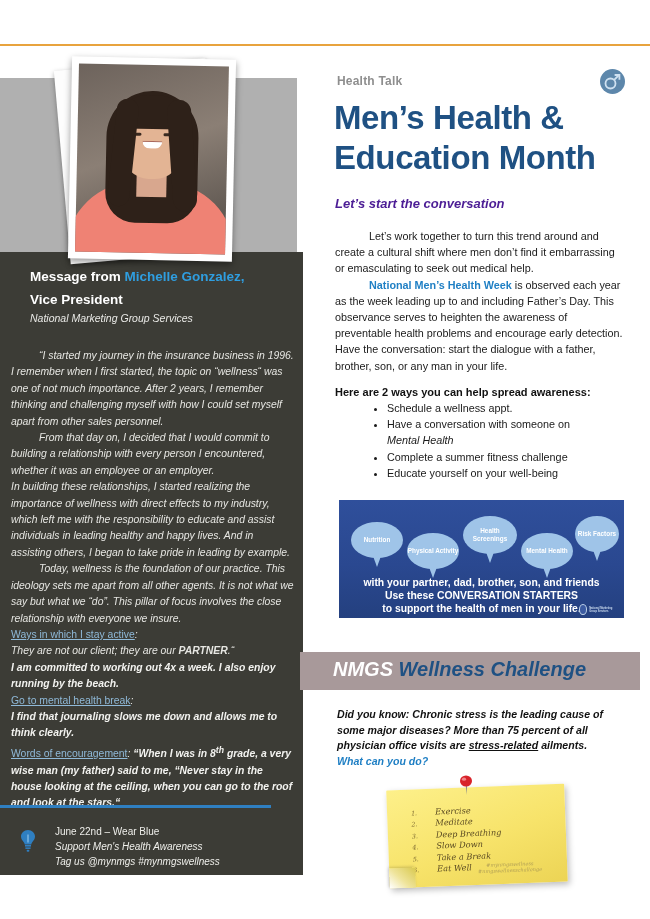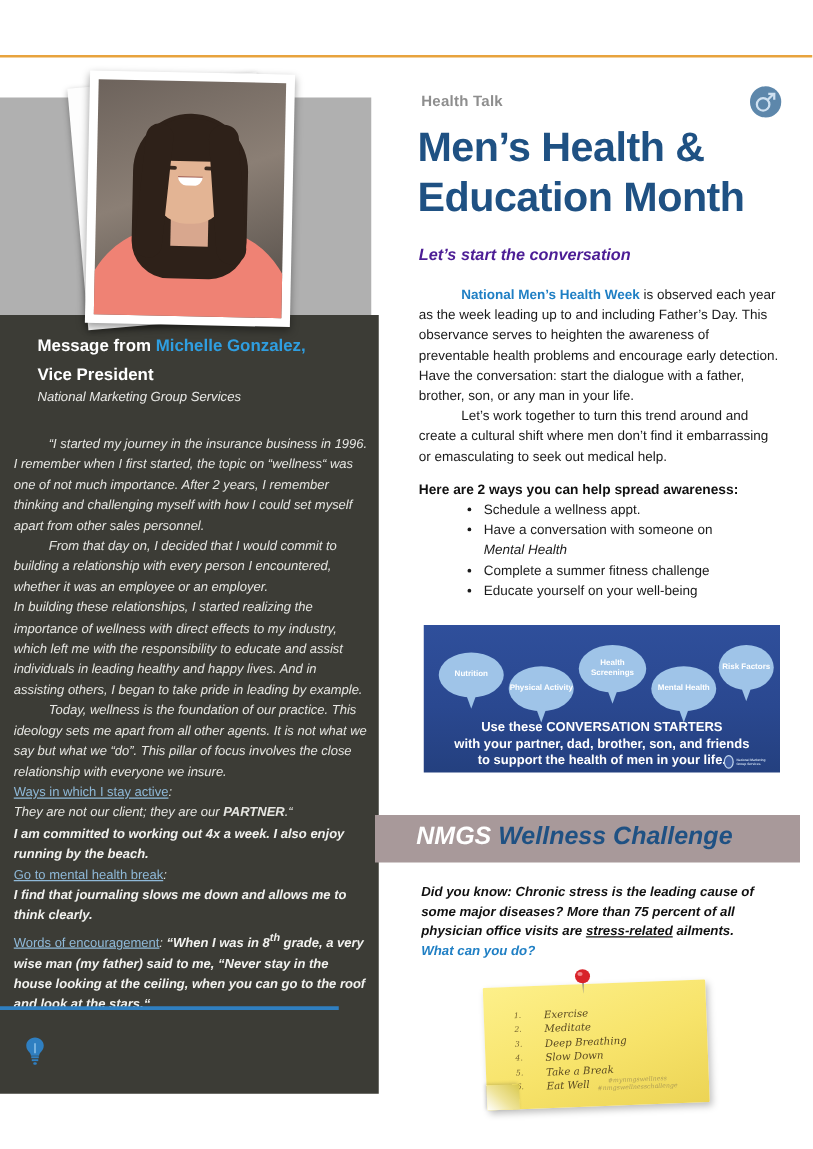--- a/index.html
+++ b/index.html
@@ -316,56 +316,61 @@
   <div class="bulb">
     <svg viewBox="0 0 20 26" width="20" height="26">
       <path d="M10 2c-4 0-7 3-7 6.6 0 2.6 1.5 4 2.6 5.4.7.9 1 1.6 1.1 2.6h6.6c.1-1 .4-1.7 1.1-2.6C15.5 12.6 17 11.2 17 8.6 17 5 14 2 10 2z" fill="#2f7fc1"></path>
       <rect x="7" y="17" width="6" height="1.6" fill="#2f7fc1"></rect>
       <rect x="7.4" y="19.4" width="5.2" height="1.5" fill="#2f7fc1"></rect>
       <rect x="8.6" y="21.8" width="2.8" height="2" rx="1" fill="#2f7fc1"></rect>
       <path d="M10 6.5v8" stroke="#8fc3ea" stroke-width="1.2"></path>
     </svg>
   </div>
 
+  <div class="foot-note">
+    <div class="l1">June 22nd – Wear Blue</div>
+    <div class="l2">Support Men's Health Awareness</div>
+    <div class="l3">Tag us @mynmgs #mynmgswellness</div>
+  </div>
 
   <div class="kicker">Health Talk</div>
 
   <div class="mars-badge">
     <svg viewBox="0 0 25 25" width="25" height="25">
       <circle cx="10.5" cy="14.5" r="5" fill="none" stroke="#cfe1f1" stroke-width="1.8"></circle>
       <line x1="14.2" y1="10.8" x2="19" y2="6" stroke="#cfe1f1" stroke-width="1.8"></line>
       <polyline points="14.6,6 19.4,6 19.4,10.8" fill="none" stroke="#cfe1f1" stroke-width="1.8"></polyline>
     </svg>
   </div>
 
   <div class="headline">Men’s Health &amp; Education Month</div>
   <div class="subhead">Let’s start the conversation</div>
 
   <div class="body-copy">
+    <p class="indent">Let’s work together to turn this trend around and create a cultural shift where men don’t find it embarrassing or emasculating to seek out medical help.</p>
     <p class="indent"><span class="hl">National Men’s Health Week</span><span> is observed each year as the week leading up to and including Father’s Day. This observance serves to heighten the awareness of preventable health problems and encourage early detection. Have the conversation: start the dialogue with a father, brother, son, or any man in your life.</span></p>
-    <p class="indent">Let’s work together to turn this trend around and create a cultural shift where men don’t find it embarrassing or emasculating to seek out medical help.</p>
   </div>
 
   <div class="ways-title">Here are 2 ways you can help spread awareness:</div>
   <ul class="ways">
     <li>Schedule a wellness appt.</li>
     <li><span>Have a conversation with someone on </span><br><em>Mental Health</em></li>
     <li>Complete a summer fitness challenge</li>
     <li>Educate yourself on your well-being</li>
   </ul>
 
   <div class="convo">
     <div class="bubble b1">Nutrition</div>
     <div class="bubble b2">Physical Activity</div>
     <div class="bubble b3">Health Screenings</div>
     <div class="bubble b4">Mental Health</div>
     <div class="bubble b5">Risk Factors</div>
     <div class="convo-text">
+      <div>with your partner, dad, brother, son, and friends</div>
       <div>Use these CONVERSATION STARTERS</div>
-      <div>with your partner, dad, brother, son, and friends</div>
       <div>to support the health of men in your life.</div>
     </div>
     <div class="convo-logo">
       <div class="seal"></div>
       <div class="lt">National Marketing Group Services</div>
     </div>
   </div>
 
   <div class="nmgs-band"></div>
   <div class="nmgs-text">

